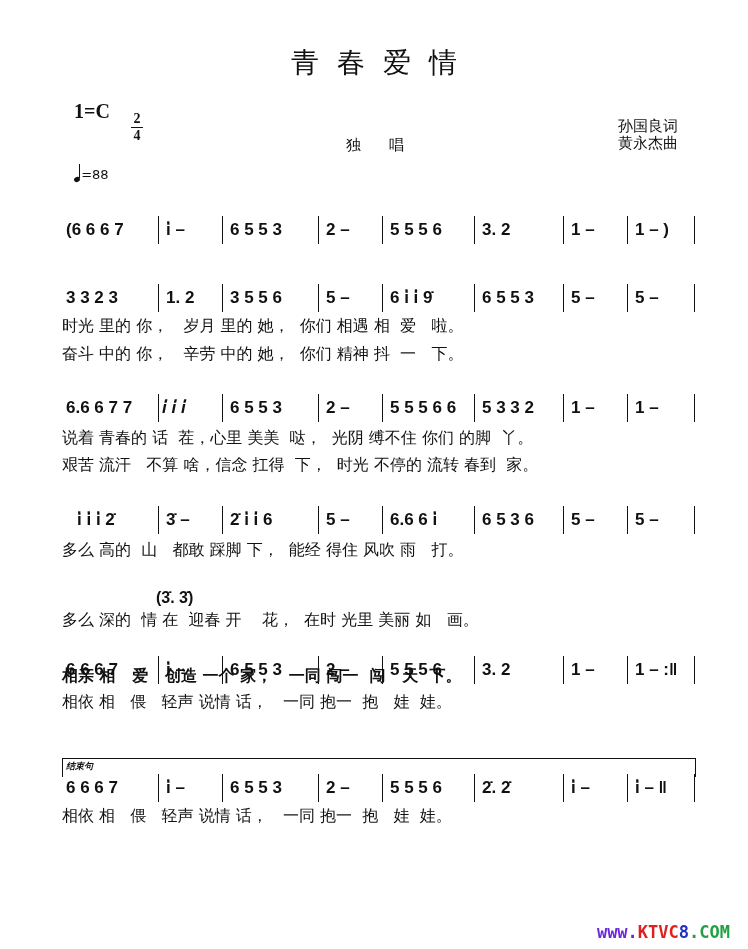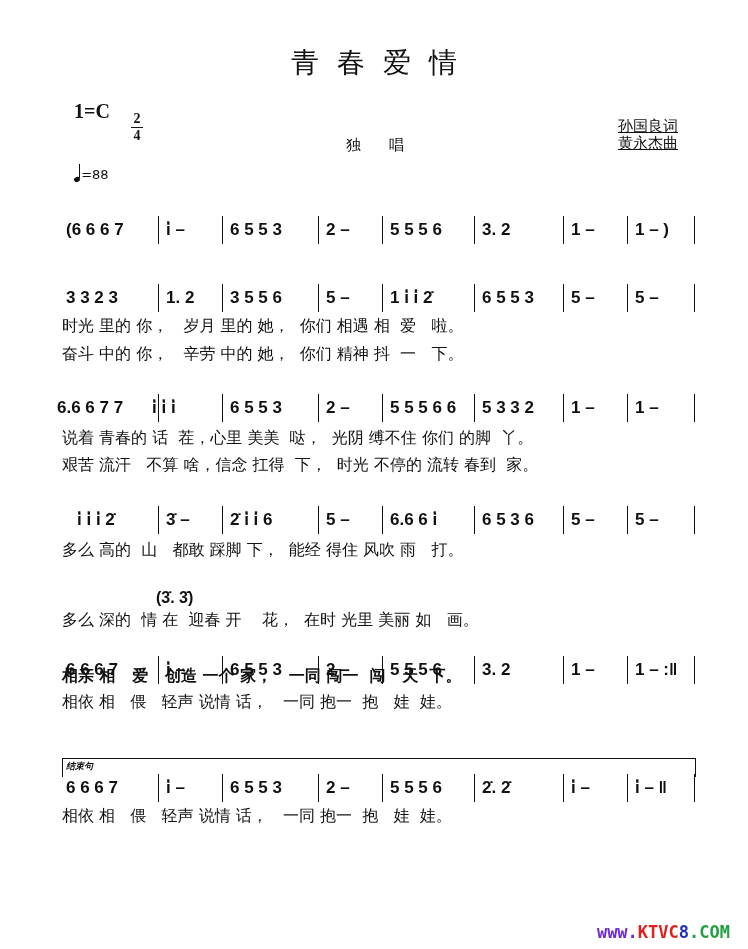--- a/index.html
+++ b/index.html
@@ -5,21 +5,21 @@
   html, body { margin: 0; padding: 0; background: #ffffff; }
   body { width: 748px; height: 949px; position: relative; overflow: hidden;
          font-family: "DejaVu Sans", sans-serif; color: #111; }
   .abs { position: absolute; }
   .title { left: 0; width: 748px; top: 44px; text-align: center;
            font-family: "DejaVu Serif", serif; font-size: 28px; letter-spacing: 18px; padding-left: 18px; box-sizing: border-box; }
   .key { left: 74px; top: 100px; font-family: "Liberation Serif", serif; font-size: 20px; font-weight: bold; }
   .timesig { left: 131px; top: 112px; font-family: "Liberation Serif", serif; font-weight: bold; font-size: 14px; line-height: 14px; text-align: center; width: 12px; }
   .timesig .bar { border-top: 1.5px solid #111; margin: 1px 0; }
   .perf { left: 346px; top: 136px; font-size: 15px; letter-spacing: 28px; }
-  .credits { left: 618px; top: 118px; font-size: 15px; line-height: 17px; text-decoration: underline; }
+  .credits { left: 618px; top: 118px; font-size: 15px; line-height: 17px; }
   .tempo { left: 74px; top: 165px; font-size: 13px; }
   .tempo .note { display: inline-block; width: 6px; height: 5px; background: #111; border-radius: 50%; transform: rotate(-25deg); position: relative; top: 3px; }
   .tempo .stem { display: inline-block; width: 1.2px; height: 14px; background: #111; position: relative; left: -1px; top: -1px; }
 
   .row { position: absolute; left: 0; width: 748px; height: 30px; }
   .tok { position: absolute; font-family: "Liberation Sans", sans-serif; font-weight: bold; font-size: 17px; line-height: 20px; top: 4px; }
   .barline { position: absolute; width: 1.3px; background: #111; top: 0; height: 28px; }
   .lyric { position: absolute; font-family: "DejaVu Serif", serif; font-size: 16px; line-height: 20px; white-space: pre; }
   .endbox { position: absolute; border-top: 1px solid #111; border-left: 1px solid #111; border-right: 1px solid #111; }
   .endlabel { position: absolute; font-size: 9px; font-style: italic; font-weight: bold; }
@@ -65,35 +65,35 @@
     </div>
     <div class="row" style="top: 284px;">
       <div class="tok" style="left: 66px;">3 3  2 3</div>
       <div class="barline" style="left: 158px;"></div>
       <div class="tok" style="left: 166px;">1. 2</div>
       <div class="barline" style="left: 222px;"></div>
       <div class="tok" style="left: 230px;">3 5  5 6</div>
       <div class="barline" style="left: 318px;"></div>
       <div class="tok" style="left: 326px;">5 –</div>
       <div class="barline" style="left: 382px;"></div>
-      <div class="tok" style="left: 390px;">1 i̇  i̇ 2̇</div>
+      <div class="tok" style="left: 390px;">6 i̇  i̇ 9̇</div>
       <div class="barline" style="left: 474px;"></div>
       <div class="tok" style="left: 482px;">6 5  5 3</div>
       <div class="barline" style="left: 563px;"></div>
       <div class="tok" style="left: 571px;">5 –</div>
       <div class="barline" style="left: 627px;"></div>
       <div class="tok" style="left: 635px;">5 –</div>
       <div class="barline" style="left: 694px;"></div>
     </div>
     <div class="lyric" style="left: 62px; top: 316px;">时光 里的 你，   岁月 里的 她，  你们 相遇 相  爱   啦。</div>
     <div class="lyric" style="left: 62px; top: 344px;">奋斗 中的 你，   辛劳 中的 她，  你们 精神 抖  一   下。</div>
     <div class="row" style="top: 394px;">
-      <div class="tok" style="left: 57px;">6.6  6 7 7</div>
+      <div class="tok" style="left: 66px;">6.6  6 7 7</div>
       <div class="barline" style="left: 158px;"></div>
-      <div class="tok" style="left: 152px;">i̇ i̇  i̇</div>
+      <div class="tok" style="left: 162px; font-style: italic;">i̇ i̇  i̇</div>
       <div class="barline" style="left: 222px;"></div>
       <div class="tok" style="left: 230px;">6 5  5 3</div>
       <div class="barline" style="left: 318px;"></div>
       <div class="tok" style="left: 326px;">2 –</div>
       <div class="barline" style="left: 382px;"></div>
       <div class="tok" style="left: 390px;">5 5  5 6 6</div>
       <div class="barline" style="left: 474px;"></div>
       <div class="tok" style="left: 482px;">5 3  3 2</div>
       <div class="barline" style="left: 563px;"></div>
       <div class="tok" style="left: 571px;">1 –</div>

